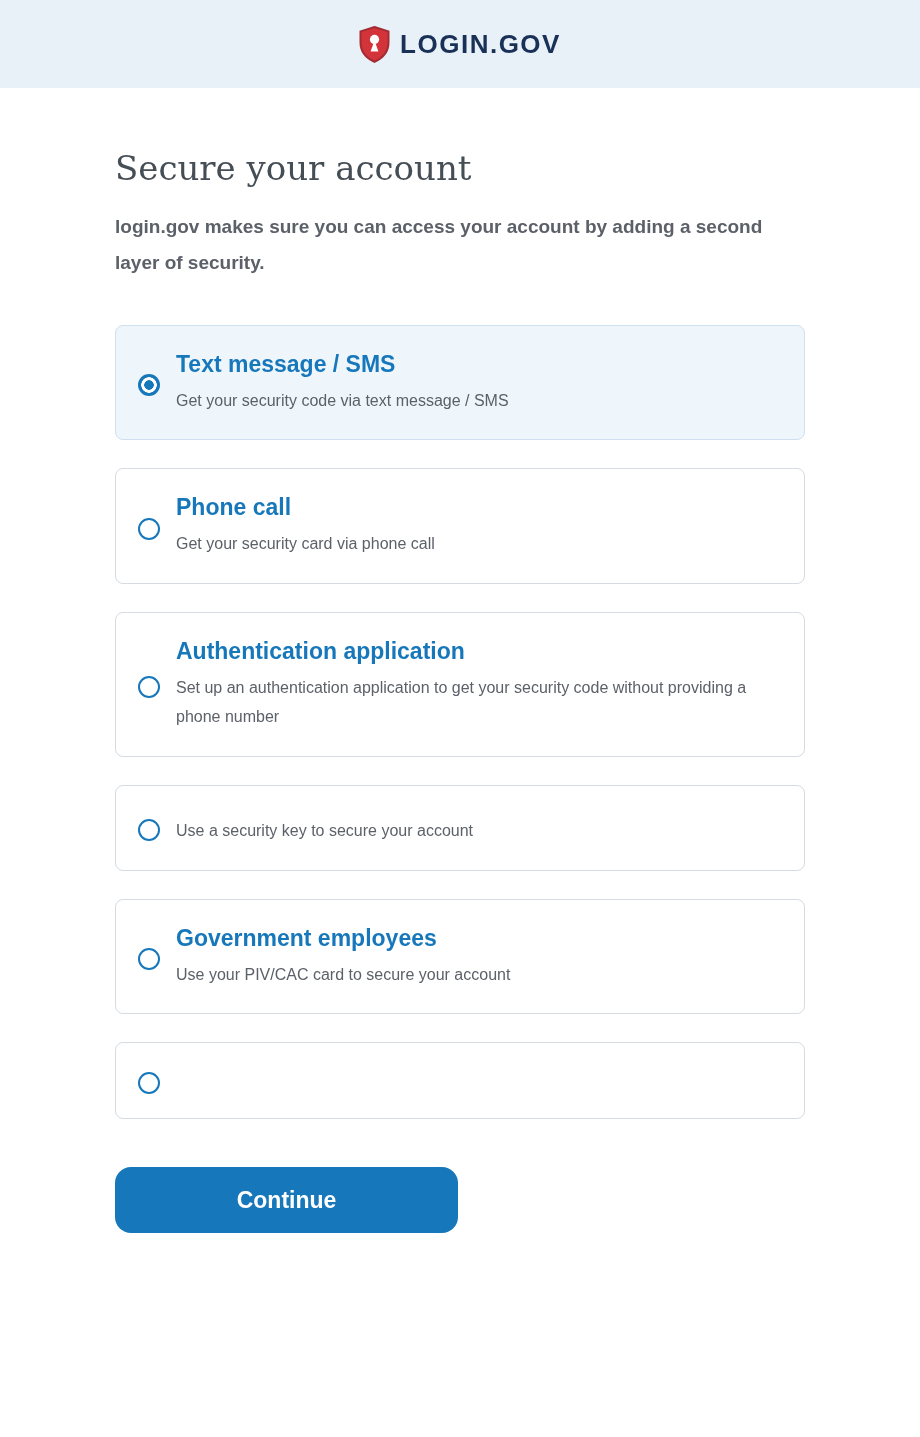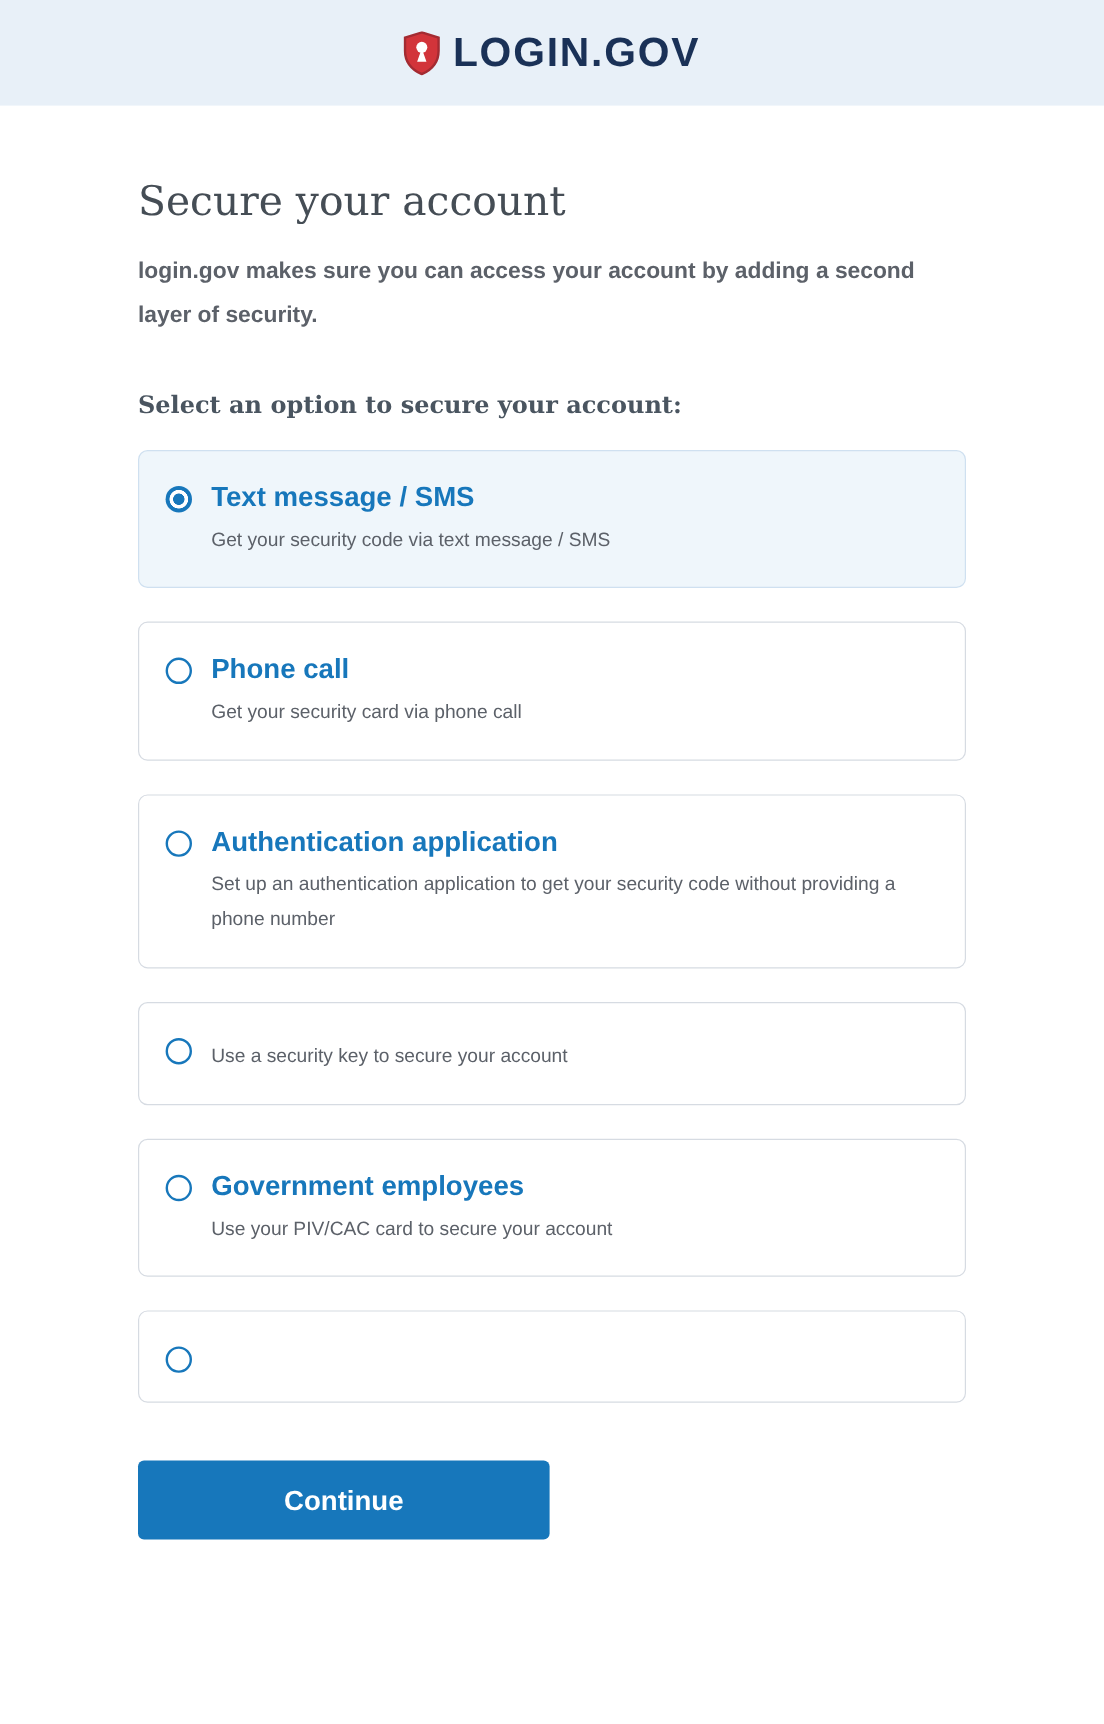--- a/index.html
+++ b/index.html
@@ -31,21 +31,21 @@
     align-items:center;
     justify-content:center;
   }
   .brand{
     display:flex;
     align-items:center;
     gap:10px;
   }
   .brand .shield{width:31px;height:37px;display:block;}
   .brand-text{
-    font-size:34px;
+    font-size:26px;
     font-weight:800;
     letter-spacing:1.5px;
     color:var(--navy);
     text-align:center;
   }
   
   .container{
     width:690px;
     margin:0 auto;
     padding-top:60px;
@@ -69,21 +69,21 @@
   .select-label{
     font-family:"DejaVu Serif", serif;
     font-weight:700;
     font-size:20px;
     color:#4a5560;
     margin-bottom:26px;
   }
   
   .option-card{
     display:flex;
-    align-items:flex-start;
+    align-items:center;
     border:1px solid var(--card-border);
     border-radius:8px;
     background:#ffffff;
     padding:24px 30px 24px 22px;
     margin-bottom:28px;
     cursor:pointer;
   }
   .option-card.selected{
     background:var(--selected-bg);
     border-color:var(--selected-border);
@@ -126,21 +126,21 @@
     justify-content:center;
     width:343px;
     height:66px;
     margin:48px 0 16px 0;
     background:var(--accent);
     color:#ffffff;
     font-family:"Liberation Sans", sans-serif;
     font-size:23px;
     font-weight:700;
     border:none;
-    border-radius:5px;
+    border-radius:16px;
     cursor:pointer;
   }
 </style>
 </head>
 <body>
 
 <header class="site-header">
   <div class="brand">
     <span>
       <svg class="shield" viewBox="0 0 31 37" aria-hidden="true">
@@ -152,21 +152,20 @@
     <span class="brand-text">LOGIN.GOV</span>
   </div>
 </header>
 
 <main class="container">
 
   <h1 class="page-title">Secure your account</h1>
 
   <p class="page-description">login.gov makes sure you can access your account by adding a second layer of security.</p>
 
-  <div class="select-label">Select an option to secure your account:</div>
 
   <div>
 
     <div class="option-card selected">
       <span class="radio checked"></span>
       <div class="option-body">
         <div class="option-title">Text message / SMS</div>
         <div class="option-desc">Get your security code via text message / SMS</div>
       </div>
     </div>

